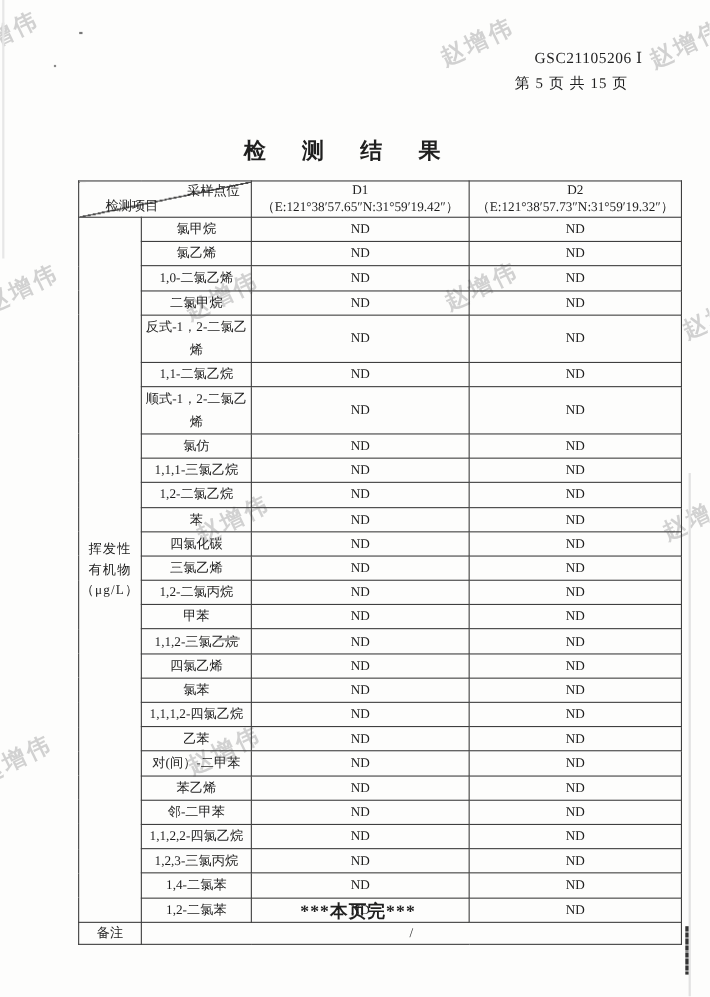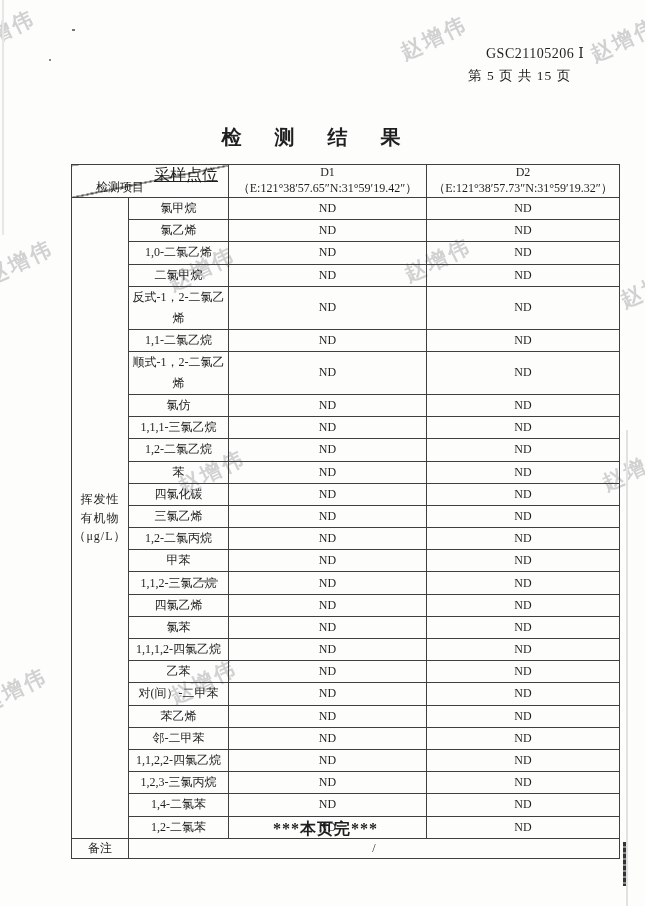--- a/index.html
+++ b/index.html
@@ -56,21 +56,21 @@
     border:1px solid #3f3f3f; padding:0; text-align:center;
     font-size:12px; font-weight:normal; overflow:hidden;
   }
   thead th { height:28px; font-size:11.5px; }
   th.diag {
     position:relative;
     background:linear-gradient(to right bottom,
       transparent calc(50% - 0.7px), #4a4a4a calc(50% - 0.7px),
       #4a4a4a calc(50% + 0.7px), transparent calc(50% + 0.7px));
   }
-  .diag-top { position:absolute; top:0px; right:10px; font-size:16px;text-decoration:underline; }
+  .diag-top { position:absolute; top:0px; right:10px; font-size:12px; }
   .diag-bottom { position:absolute; bottom:1px; left:6px; font-size:12px;margin-left:18px; }
   tbody td { height:21.2px; line-height:21px; }
   td.group-cell { font-size:12px; line-height:1.55; letter-spacing:1px; }
   tfoot td { height:19px; }
   td.remark-label { font-size:12px; }
   td.remark-val { text-align:left; padding-left:9px; font-size:12px; }
 
   .footer {
     position:absolute; left:228px; top:819px; width:195px; text-align:center;
     font-size:16px; font-weight:bold; letter-spacing:1px;

